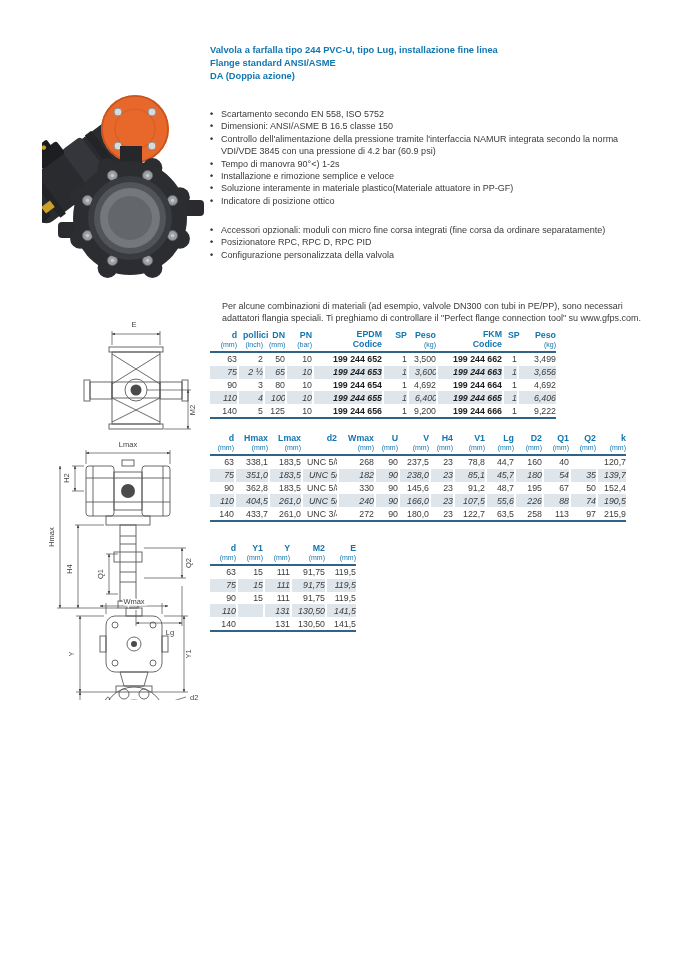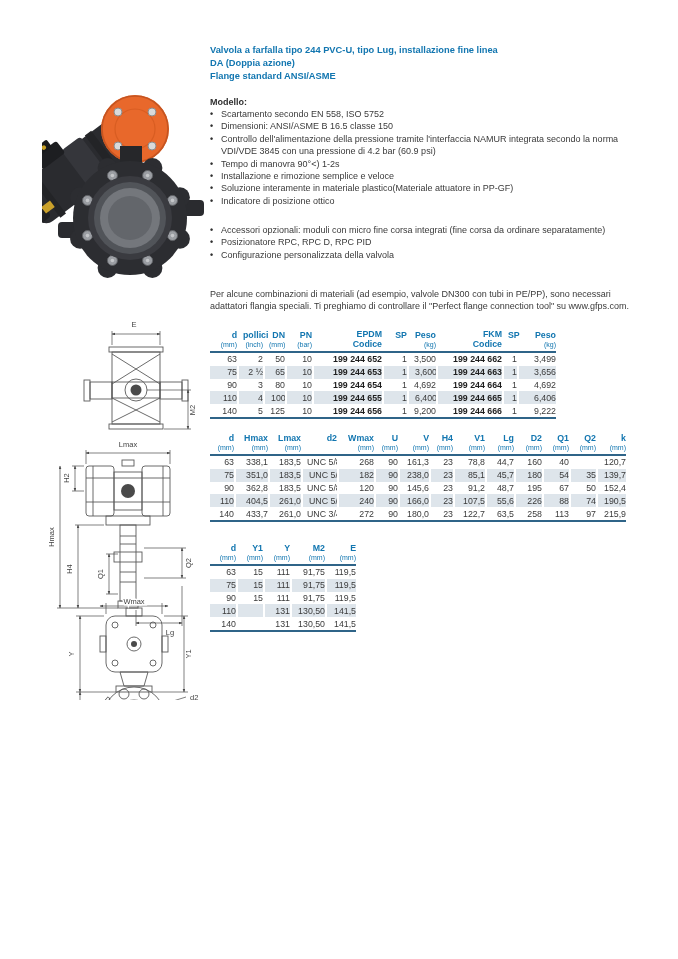--- a/index.html
+++ b/index.html
@@ -7,37 +7,37 @@
         font-family:"Liberation Sans",sans-serif;color:#3a3a3a;}
 
   
   .title{position:absolute;left:210px;top:44px;width:426px;font-size:9.3px;font-weight:bold;
          color:#1276b0;line-height:13px;}
   .h3{position:absolute;left:210px;width:426px;margin:0;font-size:9px;font-weight:bold;color:#2f2f2f;line-height:12px;}
   .list{position:absolute;left:210px;width:426px;font-size:9px;line-height:12.4px;color:#3a3a3a;}
   .bullet{display:flex;}
   .dot{flex:0 0 11px;width:11px;font-weight:bold;color:#2f2f2f;}
   .btxt{flex:1;}
-  .para{position:absolute;left:210px;width:422px;margin:0;font-size:9px;line-height:12.2px;color:#3a3a3a;}
+  .para{position:absolute;left:210px;width:422px;margin:12px;font-size:9px;line-height:12.2px;color:#3a3a3a;}
 
   #h-modello{top:96px;}   #list-modello{top:108px;}
   #h-opzioni{top:212px;}  #list-opzioni{top:224px;}
   #h-attenzione{top:276px;} #p-attenzione{top:288px;}
 
   
   .dtable{position:absolute;border-collapse:separate;border-spacing:0;table-layout:fixed;
           border-bottom:2px solid #2f6488;}
   .dtable thead th{border-bottom:2px solid #2f6488;padding:0 0 2px 6px;vertical-align:bottom;text-align:right;}
   .dtable .l1{font-weight:bold;color:#1276b0;font-size:8.8px;line-height:10px;white-space:nowrap;}
   .dtable .l2{font-weight:normal;color:#1276b0;font-size:7px;line-height:9px;white-space:nowrap;}
   .dtable .l2.big{font-weight:bold;font-size:8.8px;line-height:10px;}
   .dtable td{text-align:right;padding:1.4px 0 1.4px 6px;font-size:8.8px;line-height:10px;
              color:#3a3a3a;white-space:nowrap;overflow:hidden;}
   .dtable td.b{font-weight:bold;color:#1d1d1d;}
-  .dtable tr.shade td{background:#dee5eb;border-left:2px solid #ffffff;}
+  .dtable tr.shade td{background:#dee5eb;border-left:2px solid #ffffff;font-style:italic;}
   .dtable tr.shade td:first-child{border-left:none;}
   #t1{left:210px;top:329px;width:346px;}
   #t2{left:210px;top:433px;width:416px;}
   #t3{left:210px;top:543px;width:146px;}
 
   
   .drw{position:absolute;}
   #d1{left:72px;top:314px;}
   #d2{left:48px;top:436px;}
   #d3{left:44px;top:598px;}
@@ -121,25 +121,24 @@
       </g>
       <circle cx="88" cy="172" r="42" fill="#3a3b40"></circle>
       <circle cx="88" cy="172" r="36" fill="#515459"></circle>
       <circle cx="88" cy="172" r="30" fill="#74777c"></circle>
       <circle cx="88" cy="172" r="22" fill="#63666b"></circle>
     </g>
   </svg>
 
   <div class="title">
     <div>Valvola a farfalla tipo 244 PVC-U, tipo Lug, installazione fine linea</div>
+    <div>Flange standard ANSI/ASME</div>
     <div>DA (Doppia azione)</div>
-    <div>Flange standard ANSI/ASME</div>
   </div>
 
-  <h3 class="h3" id="h-modello">Modello:</h3>
   <div class="list" id="list-modello">
       <div class="bullet">
         <span class="dot">•</span>
         <span class="btxt">Scartamento secondo EN 558, ISO 5752</span>
       </div>
       <div class="bullet">
         <span class="dot">•</span>
         <span class="btxt">Dimensioni: ANSI/ASME B 16.5 classe 150</span>
       </div>
       <div class="bullet">
@@ -380,21 +379,21 @@
         </tr>
       </thead>
       <tbody>
         <tr>
           <td>63</td>
           <td>338,1</td>
           <td>183,5</td>
           <td>UNC 5/8</td>
           <td>268</td>
           <td>90</td>
-          <td>161,3</td>
+          <td>237,5</td>
           <td>23</td>
           <td>78,8</td>
           <td>44,7</td>
           <td>160</td>
           <td>40</td>
           <td></td>
           <td>120,7</td>
         </tr>
         <tr class="shade">
           <td>75</td>
@@ -410,21 +409,21 @@
           <td>180</td>
           <td>54</td>
           <td>35</td>
           <td>139,7</td>
         </tr>
         <tr>
           <td>90</td>
           <td>362,8</td>
           <td>183,5</td>
           <td>UNC 5/8</td>
-          <td>120</td>
+          <td>330</td>
           <td>90</td>
           <td>145,6</td>
           <td>23</td>
           <td>91,2</td>
           <td>48,7</td>
           <td>195</td>
           <td>67</td>
           <td>50</td>
           <td>152,4</td>
         </tr>

